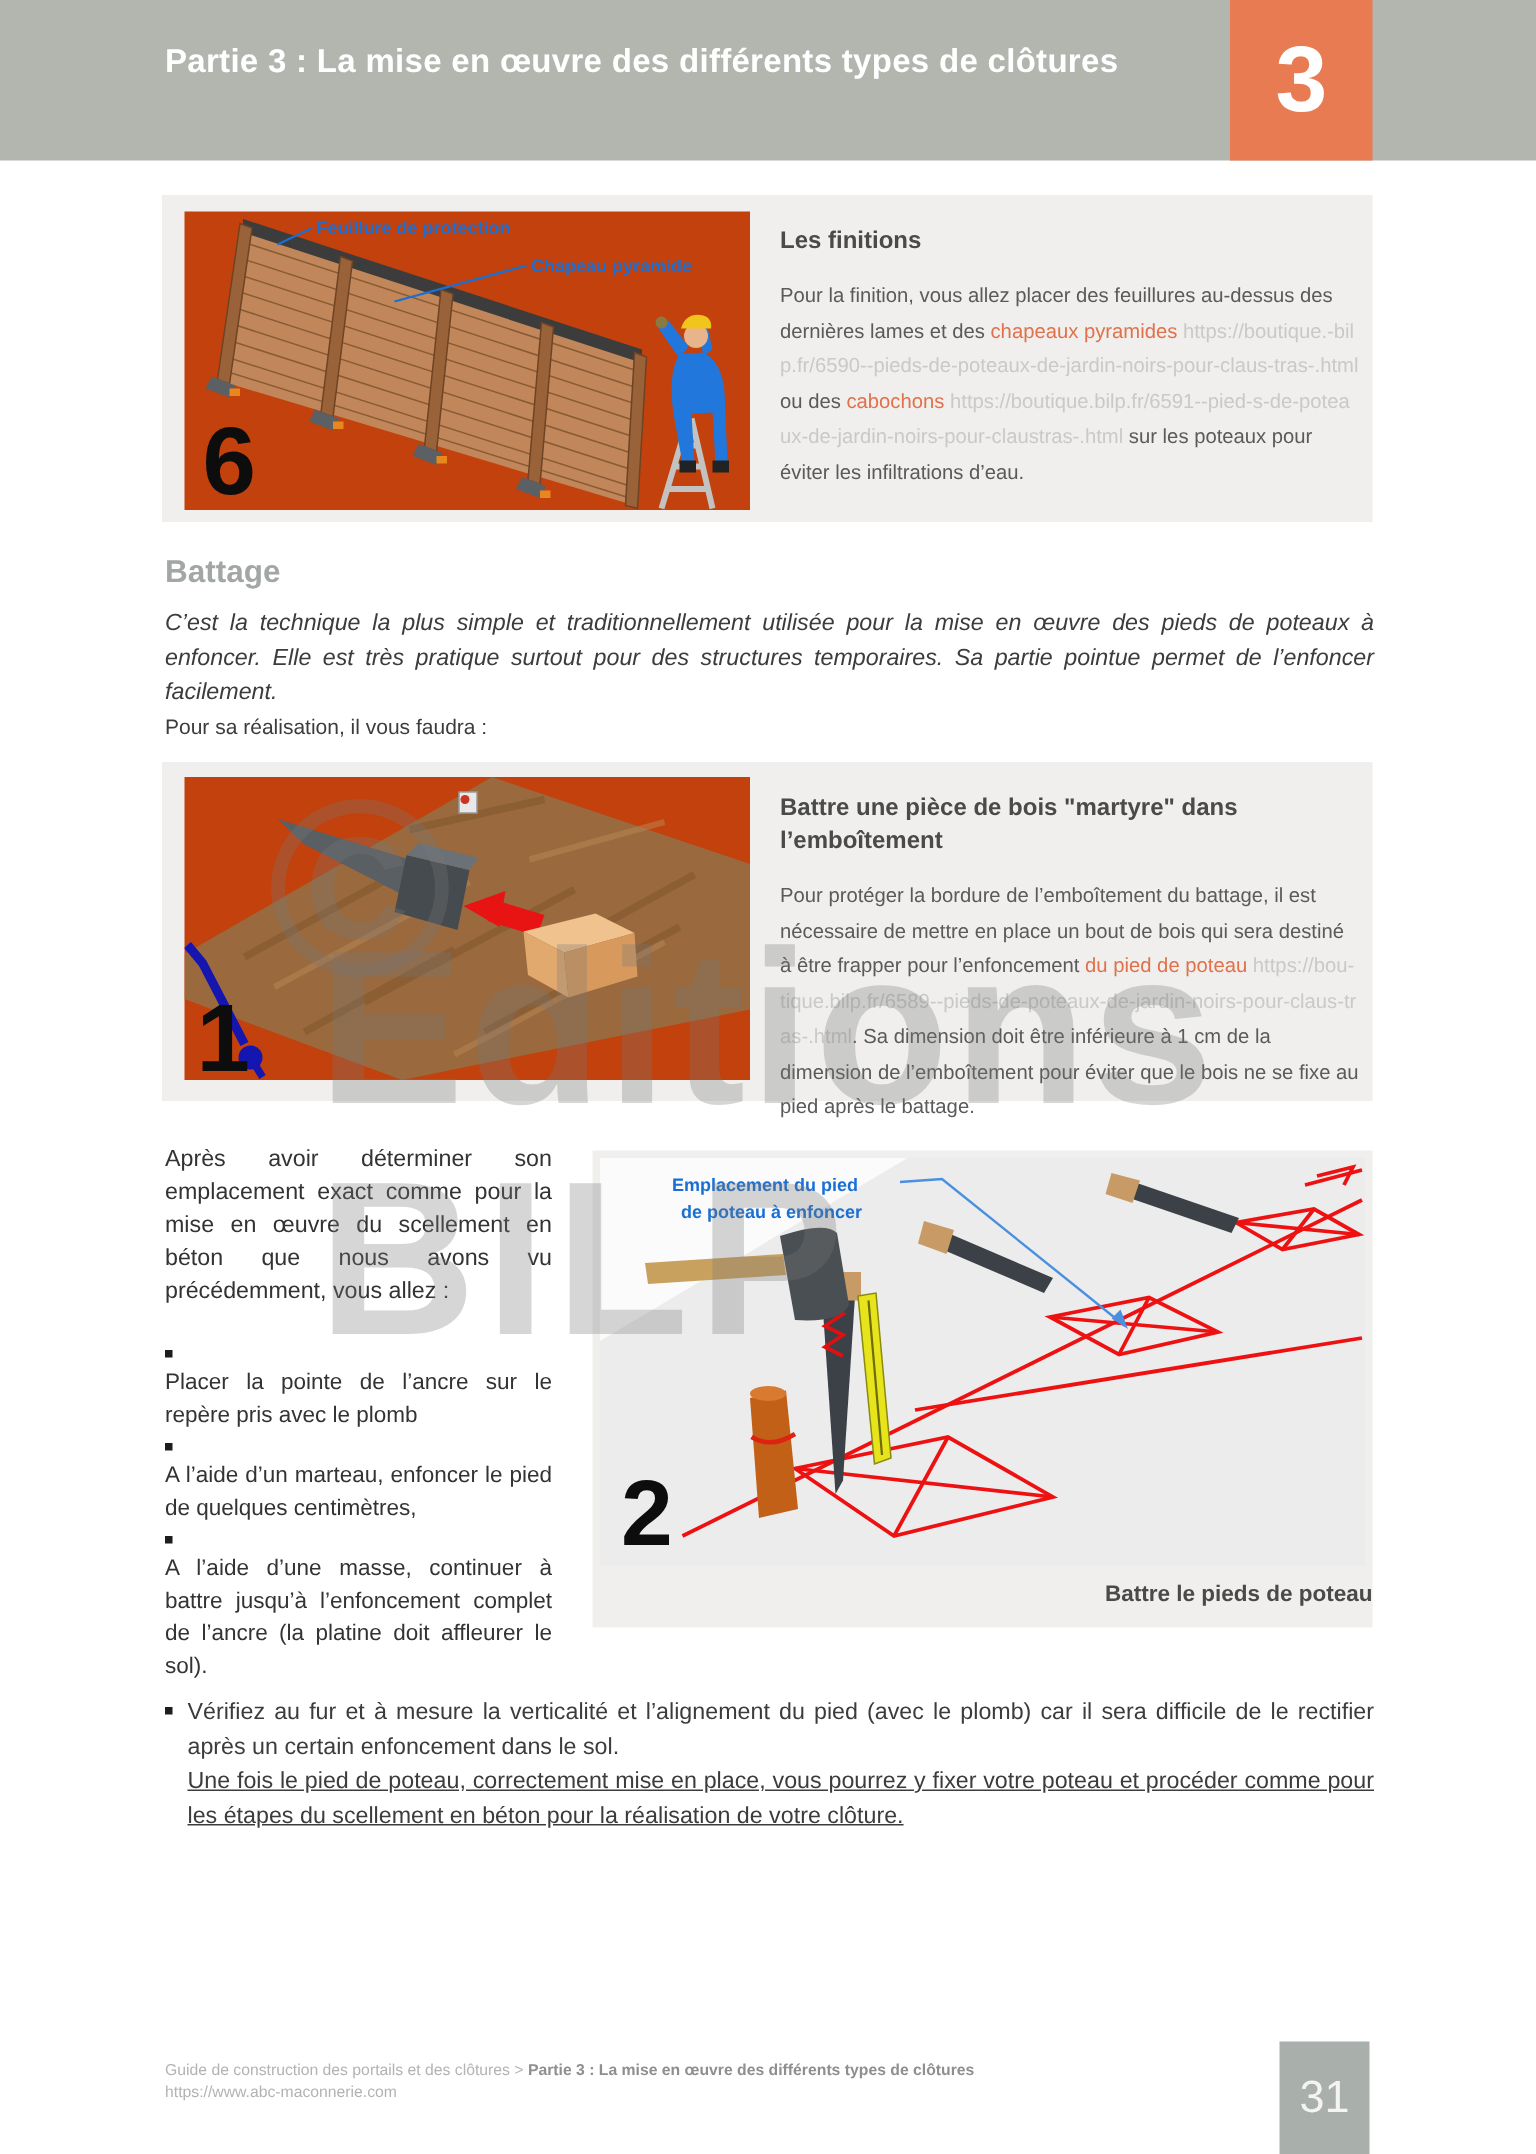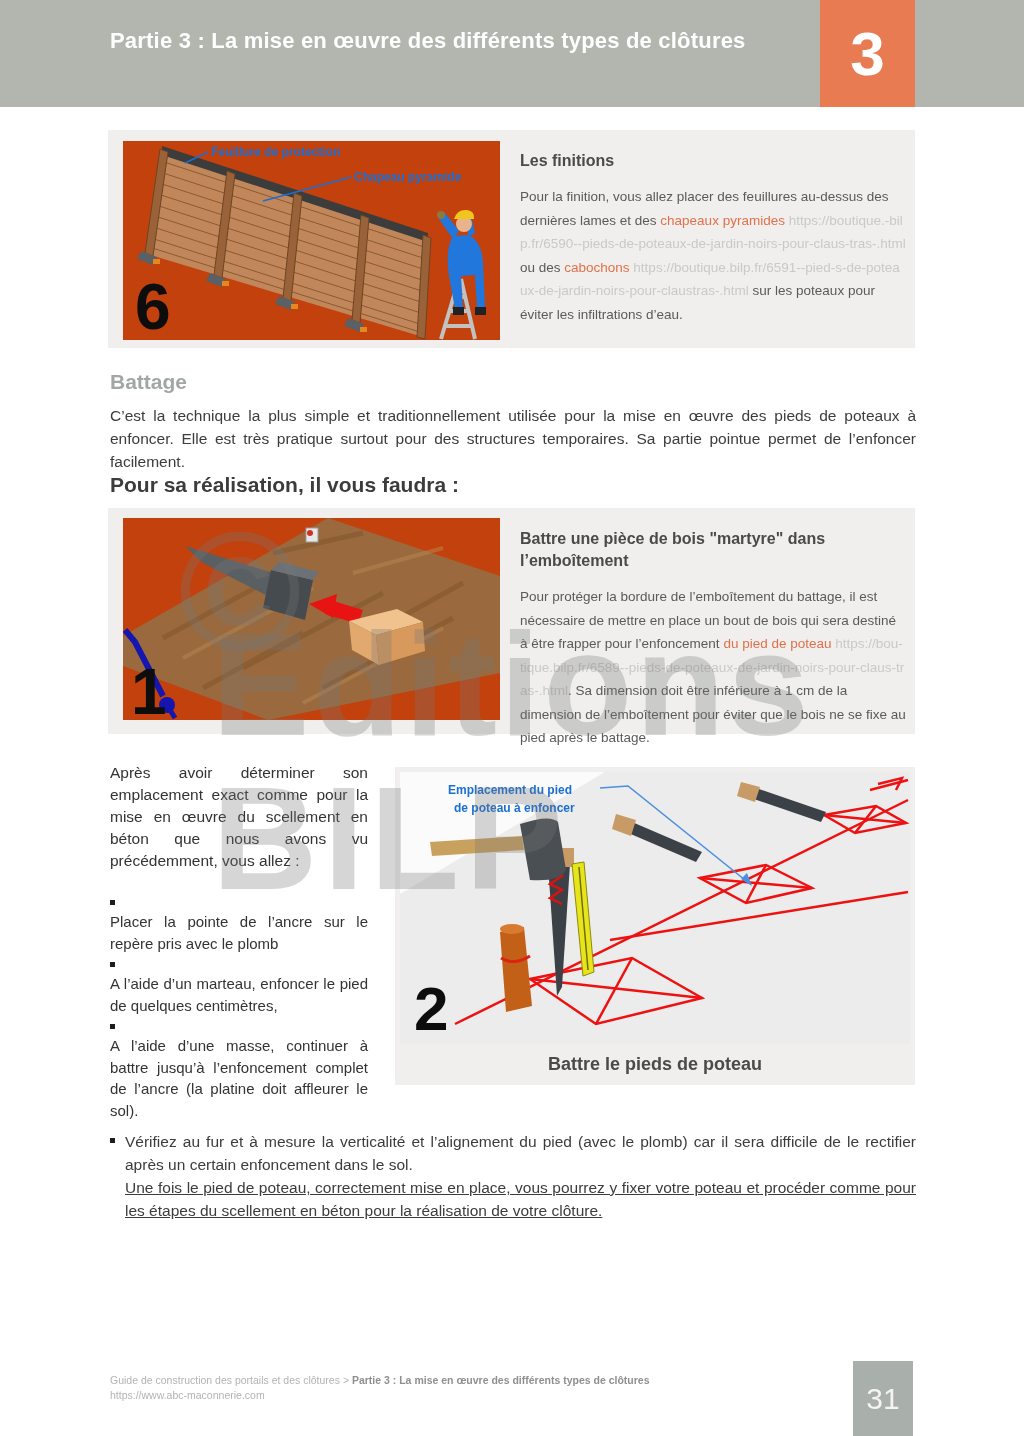--- a/index.html
+++ b/index.html
@@ -27,32 +27,32 @@
   .box1 .fig-area{left:15px;top:11px;width:377px;height:199px;}
   .box2 .fig-area{left:15px;top:10px;width:377px;height:202px;}
   .box-text{position:absolute;left:412px;top:20px;width:386px;}
   .box-heading{font-size:16px;font-weight:bold;color:#4a4a4a;line-height:22px;margin:0 0 13px 0;}
   .box-para{font-size:13.5px;color:#5a5a5a;line-height:23.5px;margin:0;word-wrap:break-word;}
   .link-orange{color:#e0714b;}
   .link-url{color:#c9c9c9;word-break:break-all;}
   
   .section-heading{position:absolute;left:110px;top:370px;font-size:21px;font-weight:bold;color:#a3a7a4;}
   .main-para-wrap{position:absolute;left:110px;top:404px;width:806px;color:#3c3c3c;}
-  .main-para{font-size:15.5px;line-height:23px;text-align:justify;margin:0;}
-  .main-line{font-size:21px;line-height:23px;margin:0;font-weight:bold;}
+  .main-para{font-size:15.5px;line-height:23px;text-align:justify;margin:0;font-style:italic;}
+  .main-line{font-size:14px;line-height:23px;margin:0;}
   
   .steps-col{position:absolute;left:110px;top:762px;width:258px;color:#333333;}
   .steps-intro{font-size:15.5px;line-height:22px;text-align:justify;margin:0 0 20px 0;}
   .step-item{display:flex;gap:6px;font-size:15px;line-height:21.5px;text-align:justify;margin:0;flex-direction:column;}
   .step-bullet{width:5px;height:5px;background:#1d1d1d;margin-top:8px;flex:none;}
   
   .battre-block{position:absolute;left:395px;top:767px;width:520px;height:318px;background:#f0efed;}
   .battre-fig{position:absolute;left:5px;top:5px;width:510px;height:272px;}
-  .battre-caption{position:absolute;left:0;top:287px;width:100%;text-align:center;
-    font-size:18px;font-weight:bold;color:#4a4a4a;}
+  .battre-caption{position:absolute;left:0;top:287px;width:100%;text-align:right;
+    font-size:15px;font-weight:bold;color:#4a4a4a;}
   
   .verify-section{position:absolute;left:110px;top:1130px;width:806px;color:#3c3c3c;}
   .verify-bullet{display:flex;gap:10px;font-size:15.5px;line-height:23px;text-align:justify;margin:0;}
   .verify-cont{font-size:15.5px;line-height:23px;text-align:justify;margin:0;padding-left:15px;text-decoration:underline;}
   
   .footer-text{position:absolute;left:110px;top:1373px;width:700px;font-size:10.5px;
     color:#b3b3b3;line-height:15px;}
   .breadcrumb-bold{color:#8f8f8f;font-weight:bold;}
   .page-badge{position:absolute;left:853px;top:1361px;width:60px;height:75px;background:#a9afaa;
     color:#f4f4f4;font-size:30px;display:flex;align-items:center;justify-content:center;}

